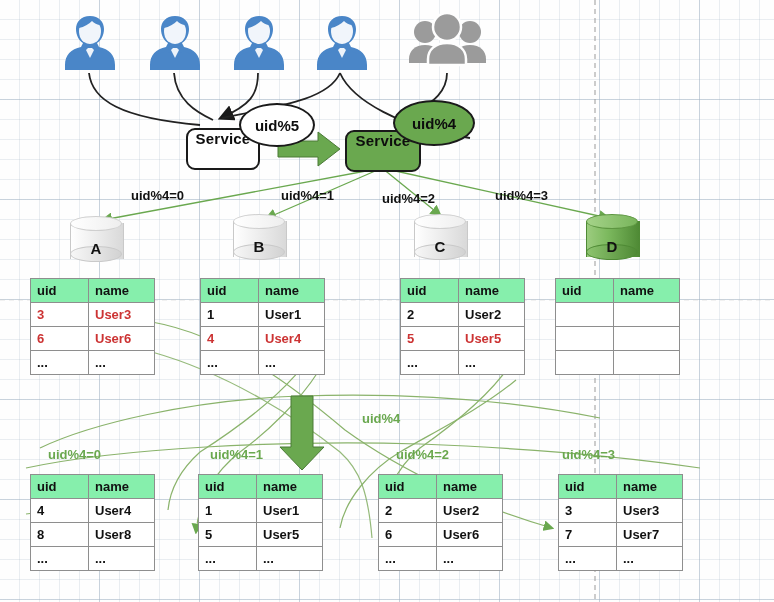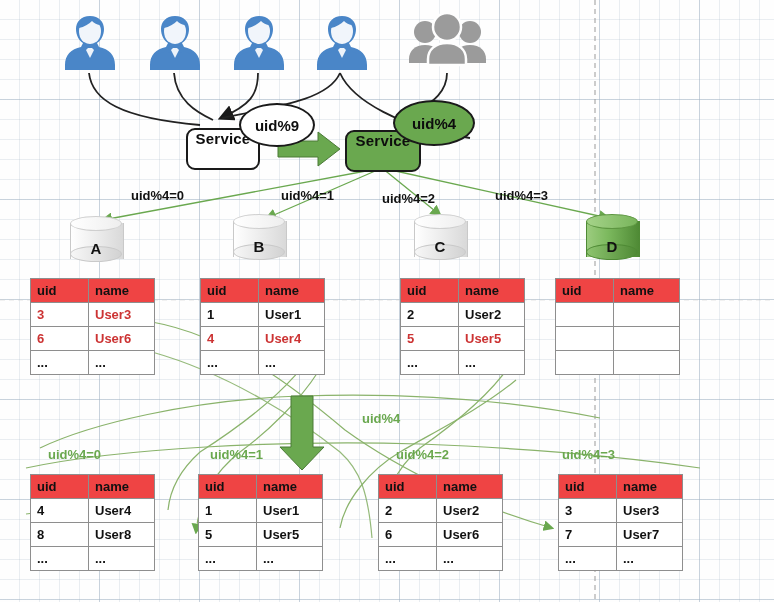--- a/index.html
+++ b/index.html
@@ -93,21 +93,21 @@
   table.grid th, table.grid td{
     border:1px solid #8e8e8e;
     height:24px;
     padding:0 0 0 6px;
     font-size:13px;font-weight:bold;
     text-align:left;
     box-sizing:border-box;
     overflow:hidden;
     white-space:nowrap;
   }
-  table.grid th{background:#ef4444;color:#111;}
+  table.grid th{background:#86efac;color:#111;}
   table.grid td{color:#111;}
   table.grid td.hl{color:#cc3333;}
   table.grid col.c1{width:58px;}
   table.grid col.c2{width:66px;}
 
   
   .wm{
     position:absolute;
     font-size:16px;color:#b9b9b9;
     font-family:"DejaVu Sans", sans-serif;
@@ -210,21 +210,21 @@
       <path d="M66 33c-10 0-16 6-16 14v4h32v-4c0-8-6-14-16-14z" fill="#9b9b9b"></path>
       <circle cx="43" cy="15" r="14" fill="#9b9b9b" stroke="#fefefe" stroke-width="2.5"></circle>
       <path d="M43 31c-12 0-19 7-19 16v6h38v-6c0-9-7-16-19-16z" fill="#9b9b9b" stroke="#fefefe" stroke-width="2.5"></path>
     </svg>
   </div>
 
   <div class="svc white" style="left:186px;top:128px;width:70px;height:38px;">
     <span>Service</span>
   </div>
   <div class="bubble white" style="left:239px;top:103px;width:72px;height:40px;">
-    <span>uid%9</span>
+    <span>uid%5</span>
   </div>
 
   <div class="svc green" style="left:345px;top:130px;width:72px;height:38px;">
     <span>Service</span>
   </div>
   <div class="bubble green" style="left:393px;top:100px;width:78px;height:42px;">
     <span>uid%4</span>
   </div>
 
   <div class="lbl-black" style="left:131px;top:188px;">uid%4=0</div>

